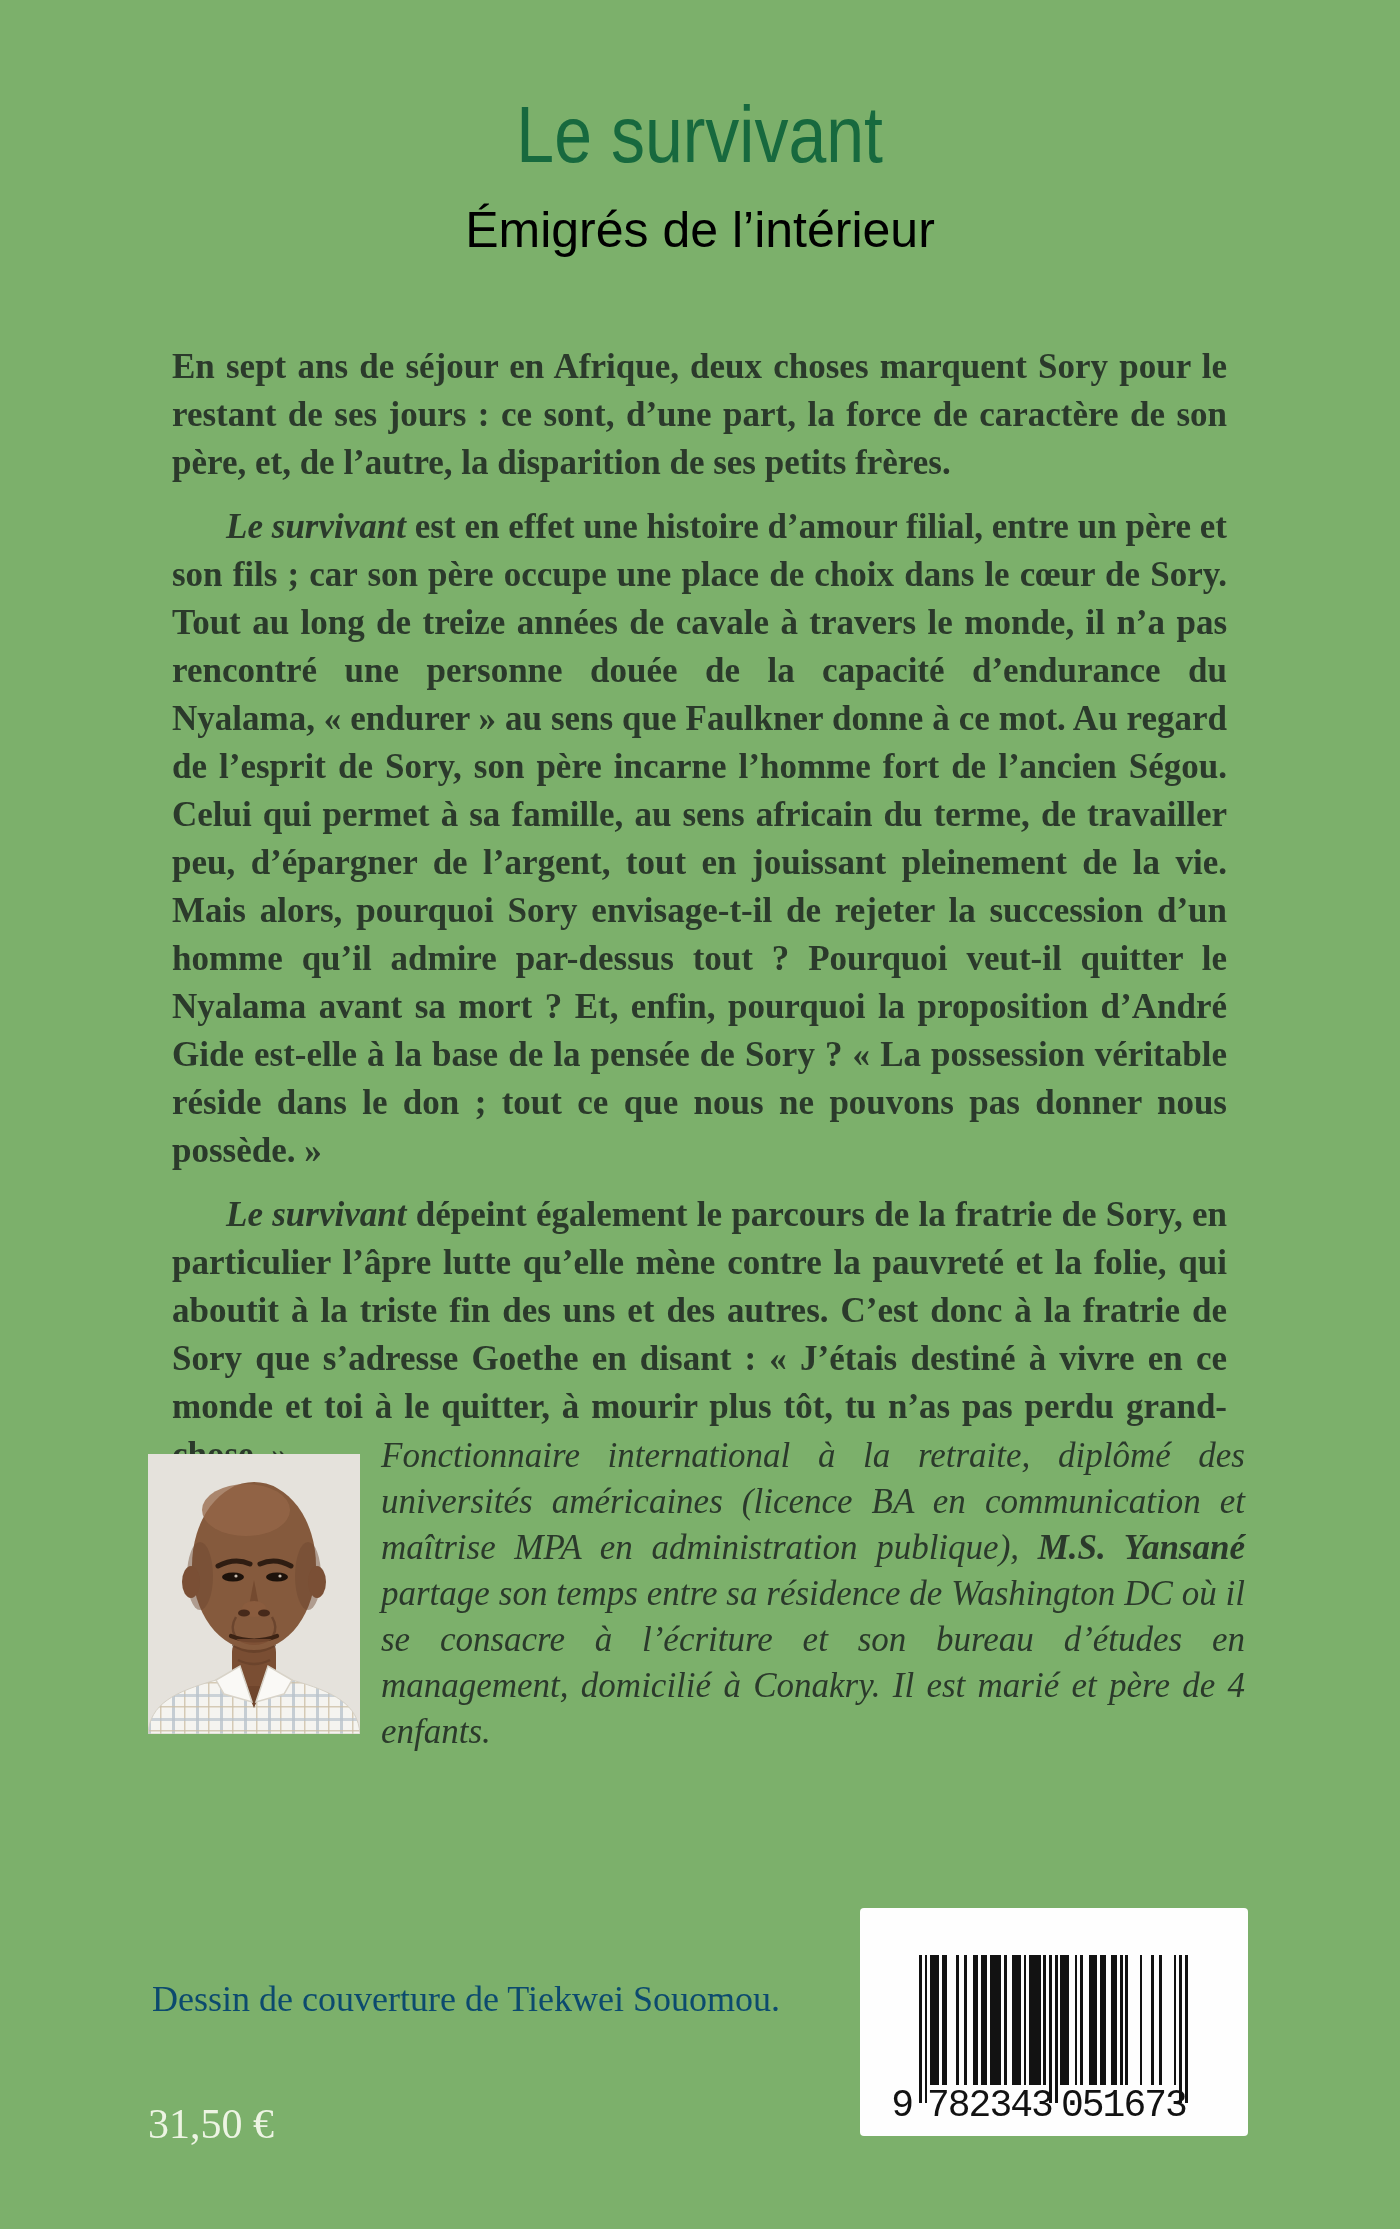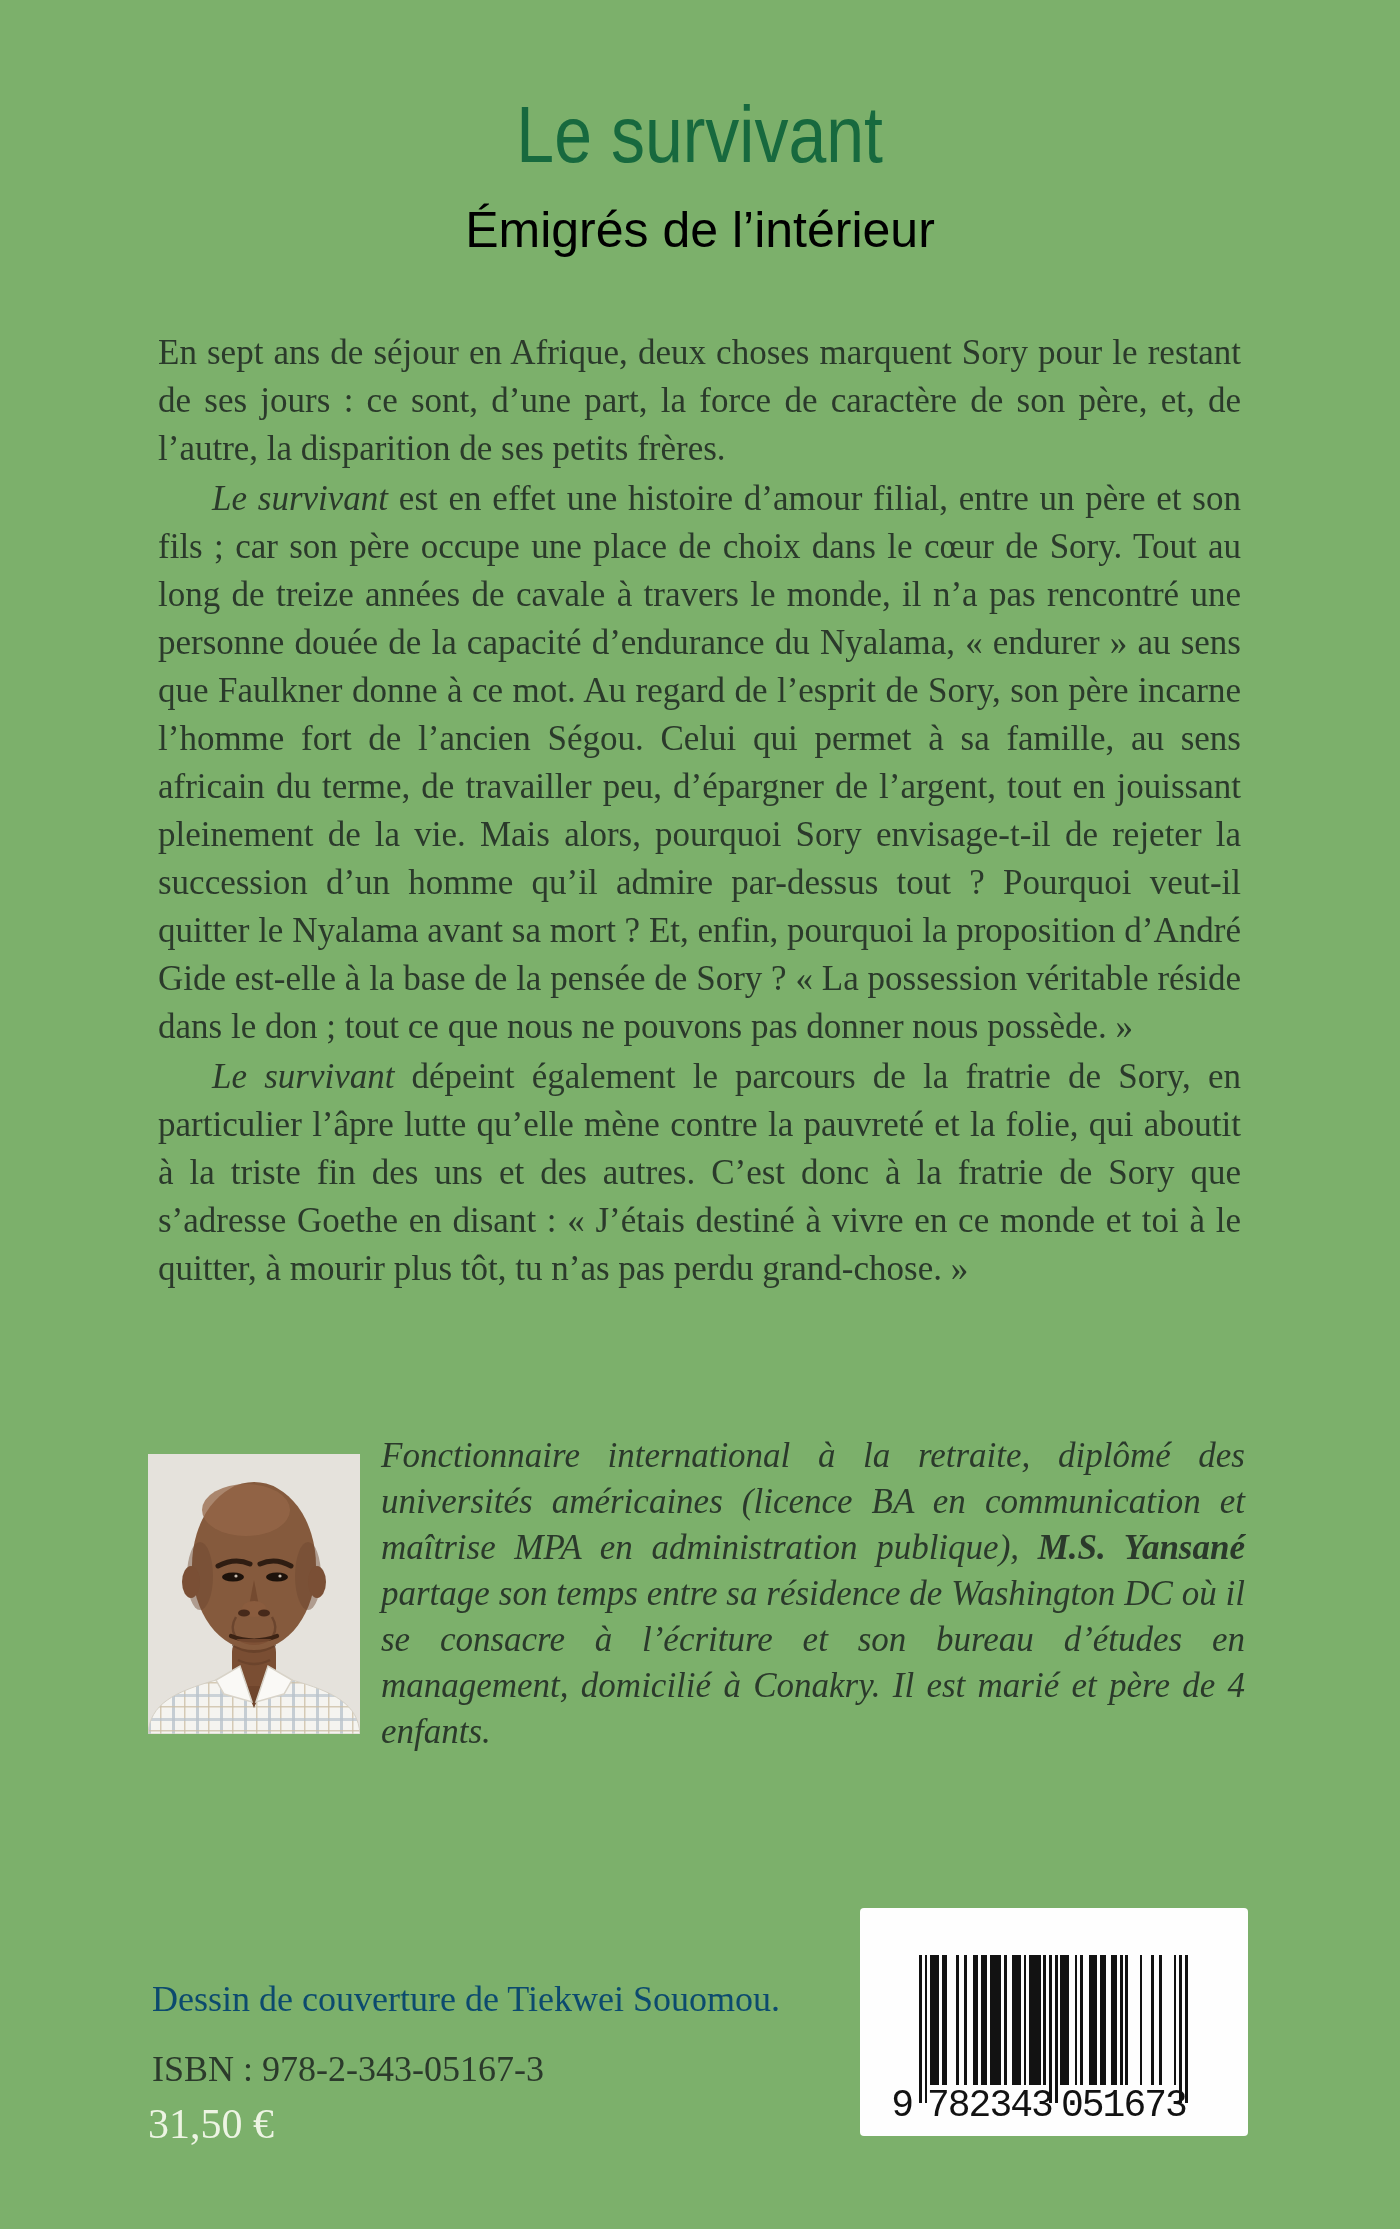--- a/index.html
+++ b/index.html
@@ -10,21 +10,21 @@
          font-family:"Liberation Sans",sans-serif;font-size:80px;font-weight:400;
          color:#17693e;line-height:1.05;margin:0;}
   .title .squeeze{display:inline-block;transform:scaleX(.85);transform-origin:center;}
 
   .subtitle{position:absolute;top:204px;left:0;width:100%;text-align:center;
             font-family:"Liberation Sans",sans-serif;font-size:50px;font-weight:500;
             color:#000000;line-height:1.05;margin:0;}
 
   .synopsis{position:absolute;top:327px;left:156px;width:1087px;
             font-size:35px;line-height:48px;color:#2b3a2b;text-align:justify;}
-  .synopsis p{margin:2px;padding:0;}
+  .synopsis p{margin:16px;padding:0;font-weight:bold;}
   .synopsis p.ind{text-indent:54px;}
   .it{font-style:italic;}
   .bi{font-style:italic;font-weight:700;}
 
   .author-section{position:absolute;top:1433px;left:148px;width:1097px;display:flex;align-items:center;}
   .photo{width:212px;height:280px;flex:none;}
   .photo svg{display:block;width:100%;height:100%;}
   .bio{margin-left:21px;width:864px;font-style:italic;font-size:35px;line-height:46px;
        color:#2b3a2b;text-align:justify;}
 
@@ -111,21 +111,20 @@
         <path d="M83,182 Q106,191 129,182" stroke="#3c2314" stroke-width="4.2" fill="none" stroke-linecap="round"></path>
         <path d="M88,185 Q106,197 124,185" fill="#7c4e33" opacity="0.8"></path>
 
         <path d="M90,206 Q106,214 122,206" stroke="#5e3a25" stroke-width="2.4" fill="none" opacity="0.5"></path>
       </svg>
     </div>
     <div class="bio" id="bio"><span class="it">Fonctionnaire international à la retraite, diplômé des universités américaines (licence BA en communication et maîtrise MPA en administration publique), </span><span class="bi">M.S. Yansané</span><span class="it"> partage son temps entre sa résidence de Washington DC où il se consacre à l’écriture et son bureau d’études en management, domicilié à Conakry. Il est marié et père de 4 enfants.</span></div>
   </div>
 
   <div class="design-credit">Dessin de couverture de Tiekwei Souomou.</div>
-  <div class="isbn">ISBN : 978-2-343-05167-3</div>
   <div class="price">31,50 €</div>
 
   <div class="barcode-box">
     <div class="bars" id="barcode-bars">
         <div class="mod bar tall"></div>
         <div class="mod tall"></div>
         <div class="mod bar tall"></div>
         <div class="mod"></div>
         <div class="mod bar"></div>
         <div class="mod bar"></div>

